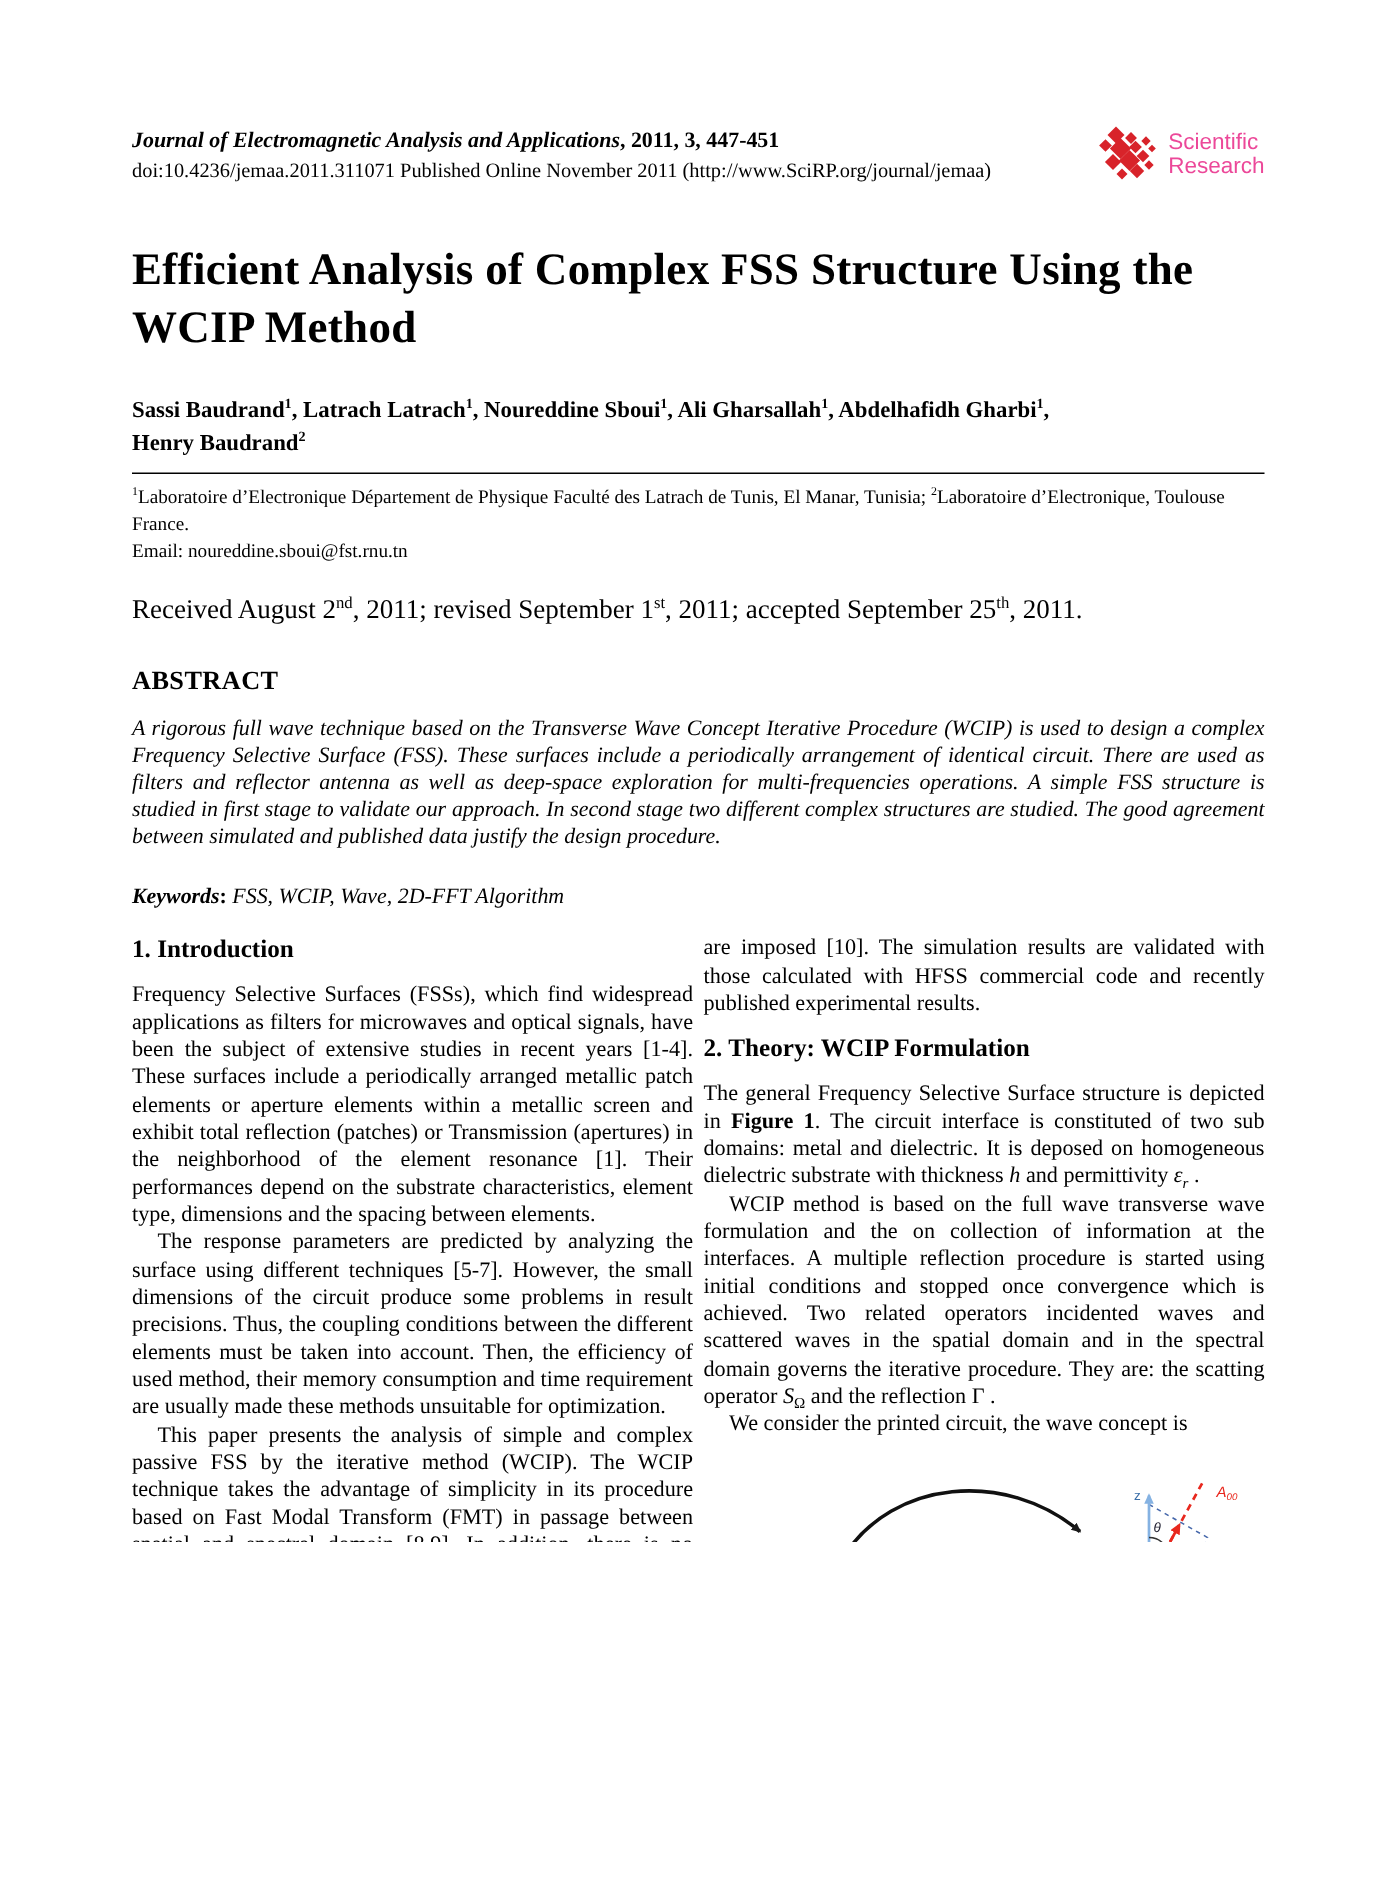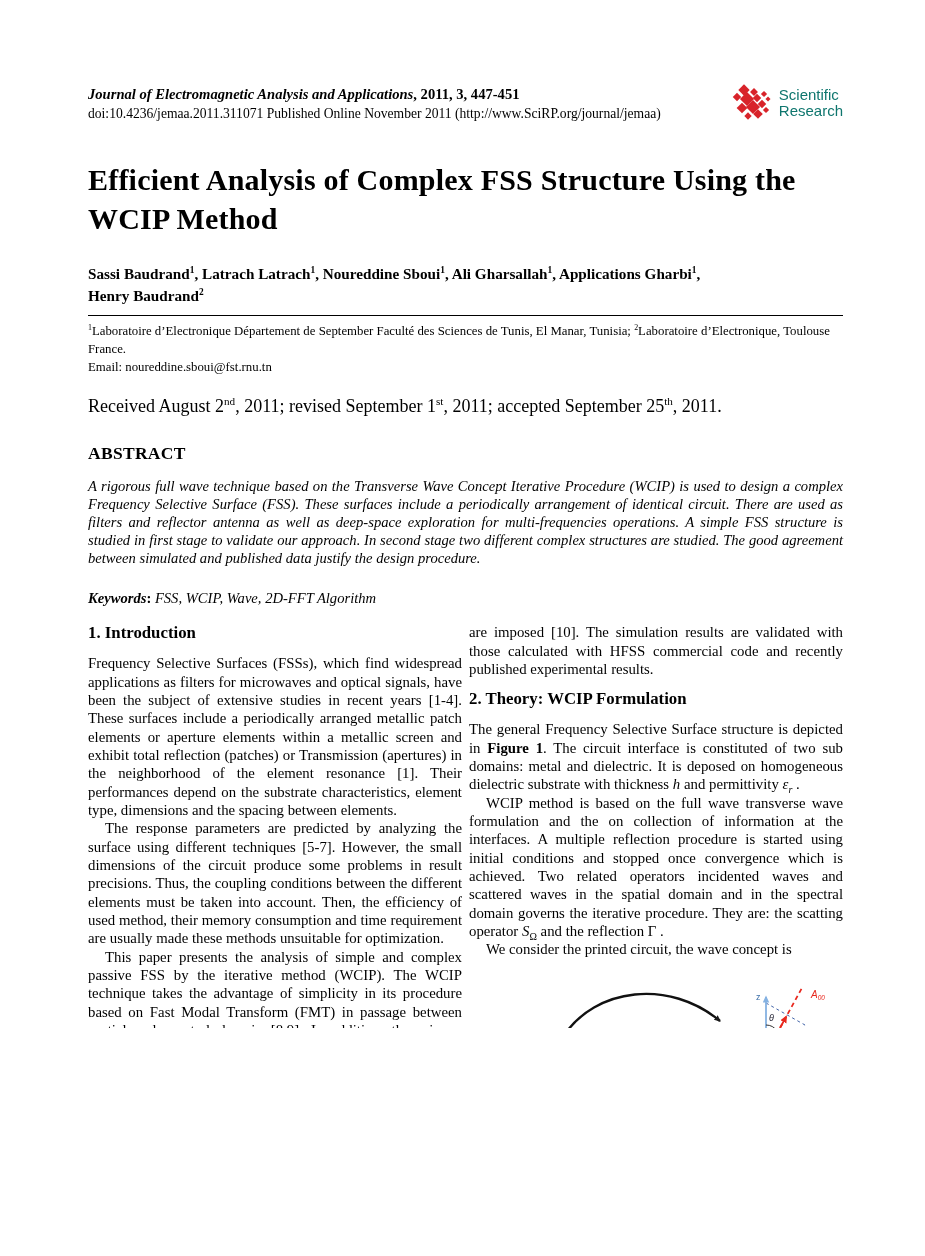--- a/index.html
+++ b/index.html
@@ -6,21 +6,21 @@
   .page{
     position:relative; width:925px; height:1028px; background:#ffffff;
     font-family:"Liberation Serif", serif; color:#000; overflow:hidden;
   }
   .content{ padding:86px 82px 0 88px; }
   
   .header{ display:flex; justify-content:space-between; align-items:flex-start; }
   .journal-line{ font-size:14.6px; }
   .doi-line{ font-size:13.6px; margin-top:3px; }
   .logo{ display:flex; align-items:center; gap:4px; margin-top:-4px; }
-  .logo-text{ font-family:"Liberation Sans", sans-serif; font-size:15px; line-height:1.05; color:#0f766e; }
+  .logo-text{ font-family:"Liberation Sans", sans-serif; font-size:15px; line-height:1.05; color:#ec4899; }
   
   .title{ margin:36px 0 0 0; font-size:30px; font-weight:bold; line-height:1.3; letter-spacing:0.2px; }
   .authors{ margin-top:25px; font-size:15.2px; font-weight:bold; line-height:1.45; }
   .rule{ border:0; border-top:1.6px solid #000; margin:8px 0 0 0; }
   .affiliations{ margin-top:7px; font-size:12.8px; line-height:1.4; }
   .email{ font-size:12.8px; line-height:1.4; }
   .received{ margin-top:19px; font-size:18px; }
   
   .abs-heading{ margin:26px 0 0 0; font-size:17.5px; font-weight:bold; letter-spacing:0.3px; }
   .abstract{ margin:13px 0 0 0; font-size:14.6px; font-style:italic; text-align:justify; line-height:1.24; }
@@ -82,27 +82,27 @@
         <div class="logo-text">
           <div>Scientific</div>
           <div>Research</div>
         </div>
       </div>
     </div>
 
     <h1 class="title">Efficient Analysis of Complex FSS Structure Using the WCIP Method</h1>
 
     <div class="authors">
-      <div><span>Sassi Baudrand</span><span class="rt-sup">1</span><span>, Latrach Latrach</span><span class="rt-sup">1</span><span>, Noureddine Sboui</span><span class="rt-sup">1</span><span>, Ali Gharsallah</span><span class="rt-sup">1</span><span>, Applications Gharbi</span><span class="rt-sup">1</span><span>,</span></div>
+      <div><span>Sassi Baudrand</span><span class="rt-sup">1</span><span>, Latrach Latrach</span><span class="rt-sup">1</span><span>, Noureddine Sboui</span><span class="rt-sup">1</span><span>, Ali Gharsallah</span><span class="rt-sup">1</span><span>, Abdelhafidh Gharbi</span><span class="rt-sup">1</span><span>,</span></div>
       <div><span>Henry Baudrand</span><span class="rt-sup">2</span></div>
     </div>
 
     <hr class="rule">
 
-    <div class="affiliations"><span class="rt-sup">1</span><span>Laboratoire d’Electronique Département de September Faculté des Sciences de Tunis, El Manar, Tunisia; </span><span class="rt-sup">2</span><span>Laboratoire d’Electronique, Toulouse France.</span></div>
+    <div class="affiliations"><span class="rt-sup">1</span><span>Laboratoire d’Electronique Département de Physique Faculté des Latrach de Tunis, El Manar, Tunisia; </span><span class="rt-sup">2</span><span>Laboratoire d’Electronique, Toulouse France.</span></div>
     <div class="email">Email: noureddine.sboui@fst.rnu.tn</div>
 
     <div class="received"><span>Received August 2</span><span class="rt-sup">nd</span><span>, 2011; revised September 1</span><span class="rt-sup">st</span><span>, 2011; accepted September 25</span><span class="rt-sup">th</span><span>, 2011.</span></div>
 
     <h2 class="abs-heading">ABSTRACT</h2>
     <p class="abstract">A rigorous full wave technique based on the Transverse Wave Concept Iterative Procedure (WCIP) is used to design a complex Frequency Selective Surface (FSS). These surfaces include a periodically arrangement of identical circuit. There are used as filters and reflector antenna as well as deep-space exploration for multi-frequencies operations. A simple FSS structure is studied in first stage to validate our approach. In second stage two different complex structures are studied. The good agreement between simulated and published data justify the design procedure.</p>
 
     <div class="keywords"><span class="rt-bi">Keywords</span><span class="rt-b">: </span><span class="rt-i">FSS, WCIP, Wave, 2D-FFT Algorithm</span></div>
 
     <div class="columns">

